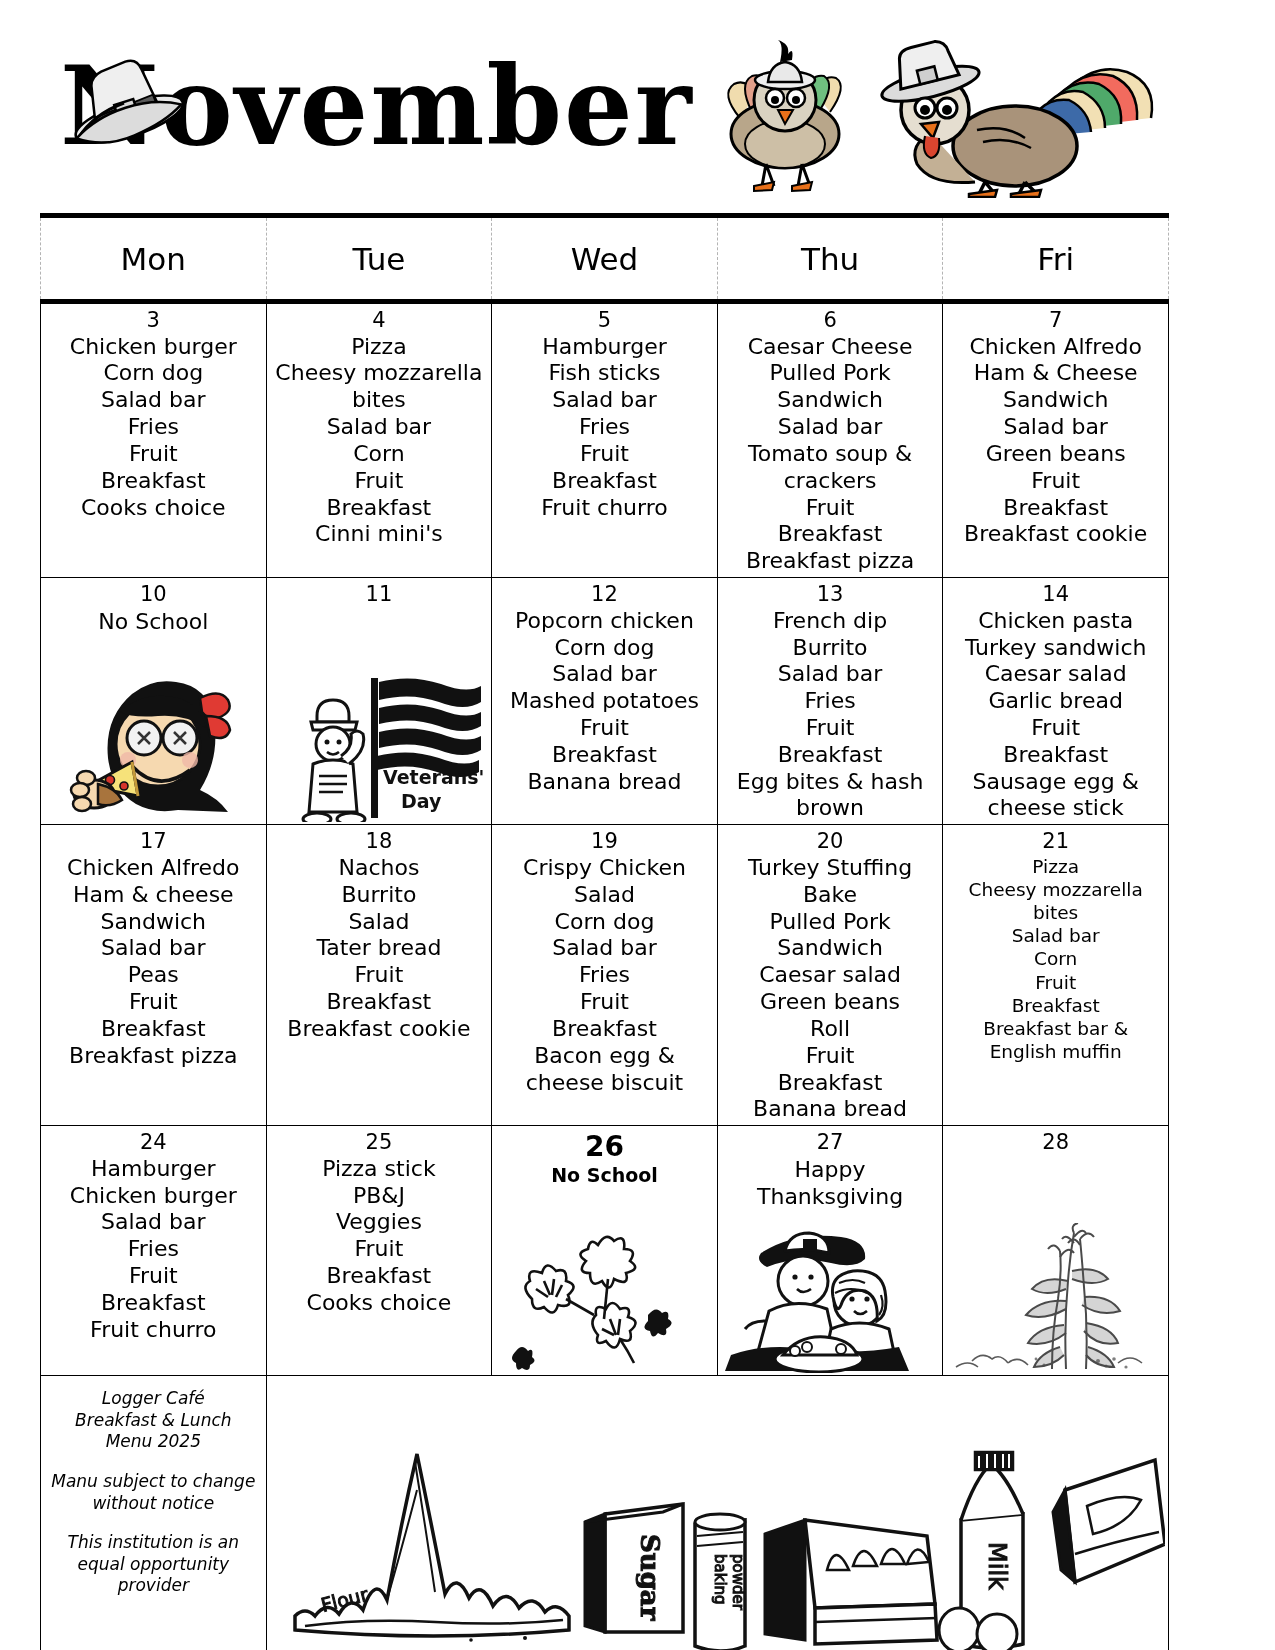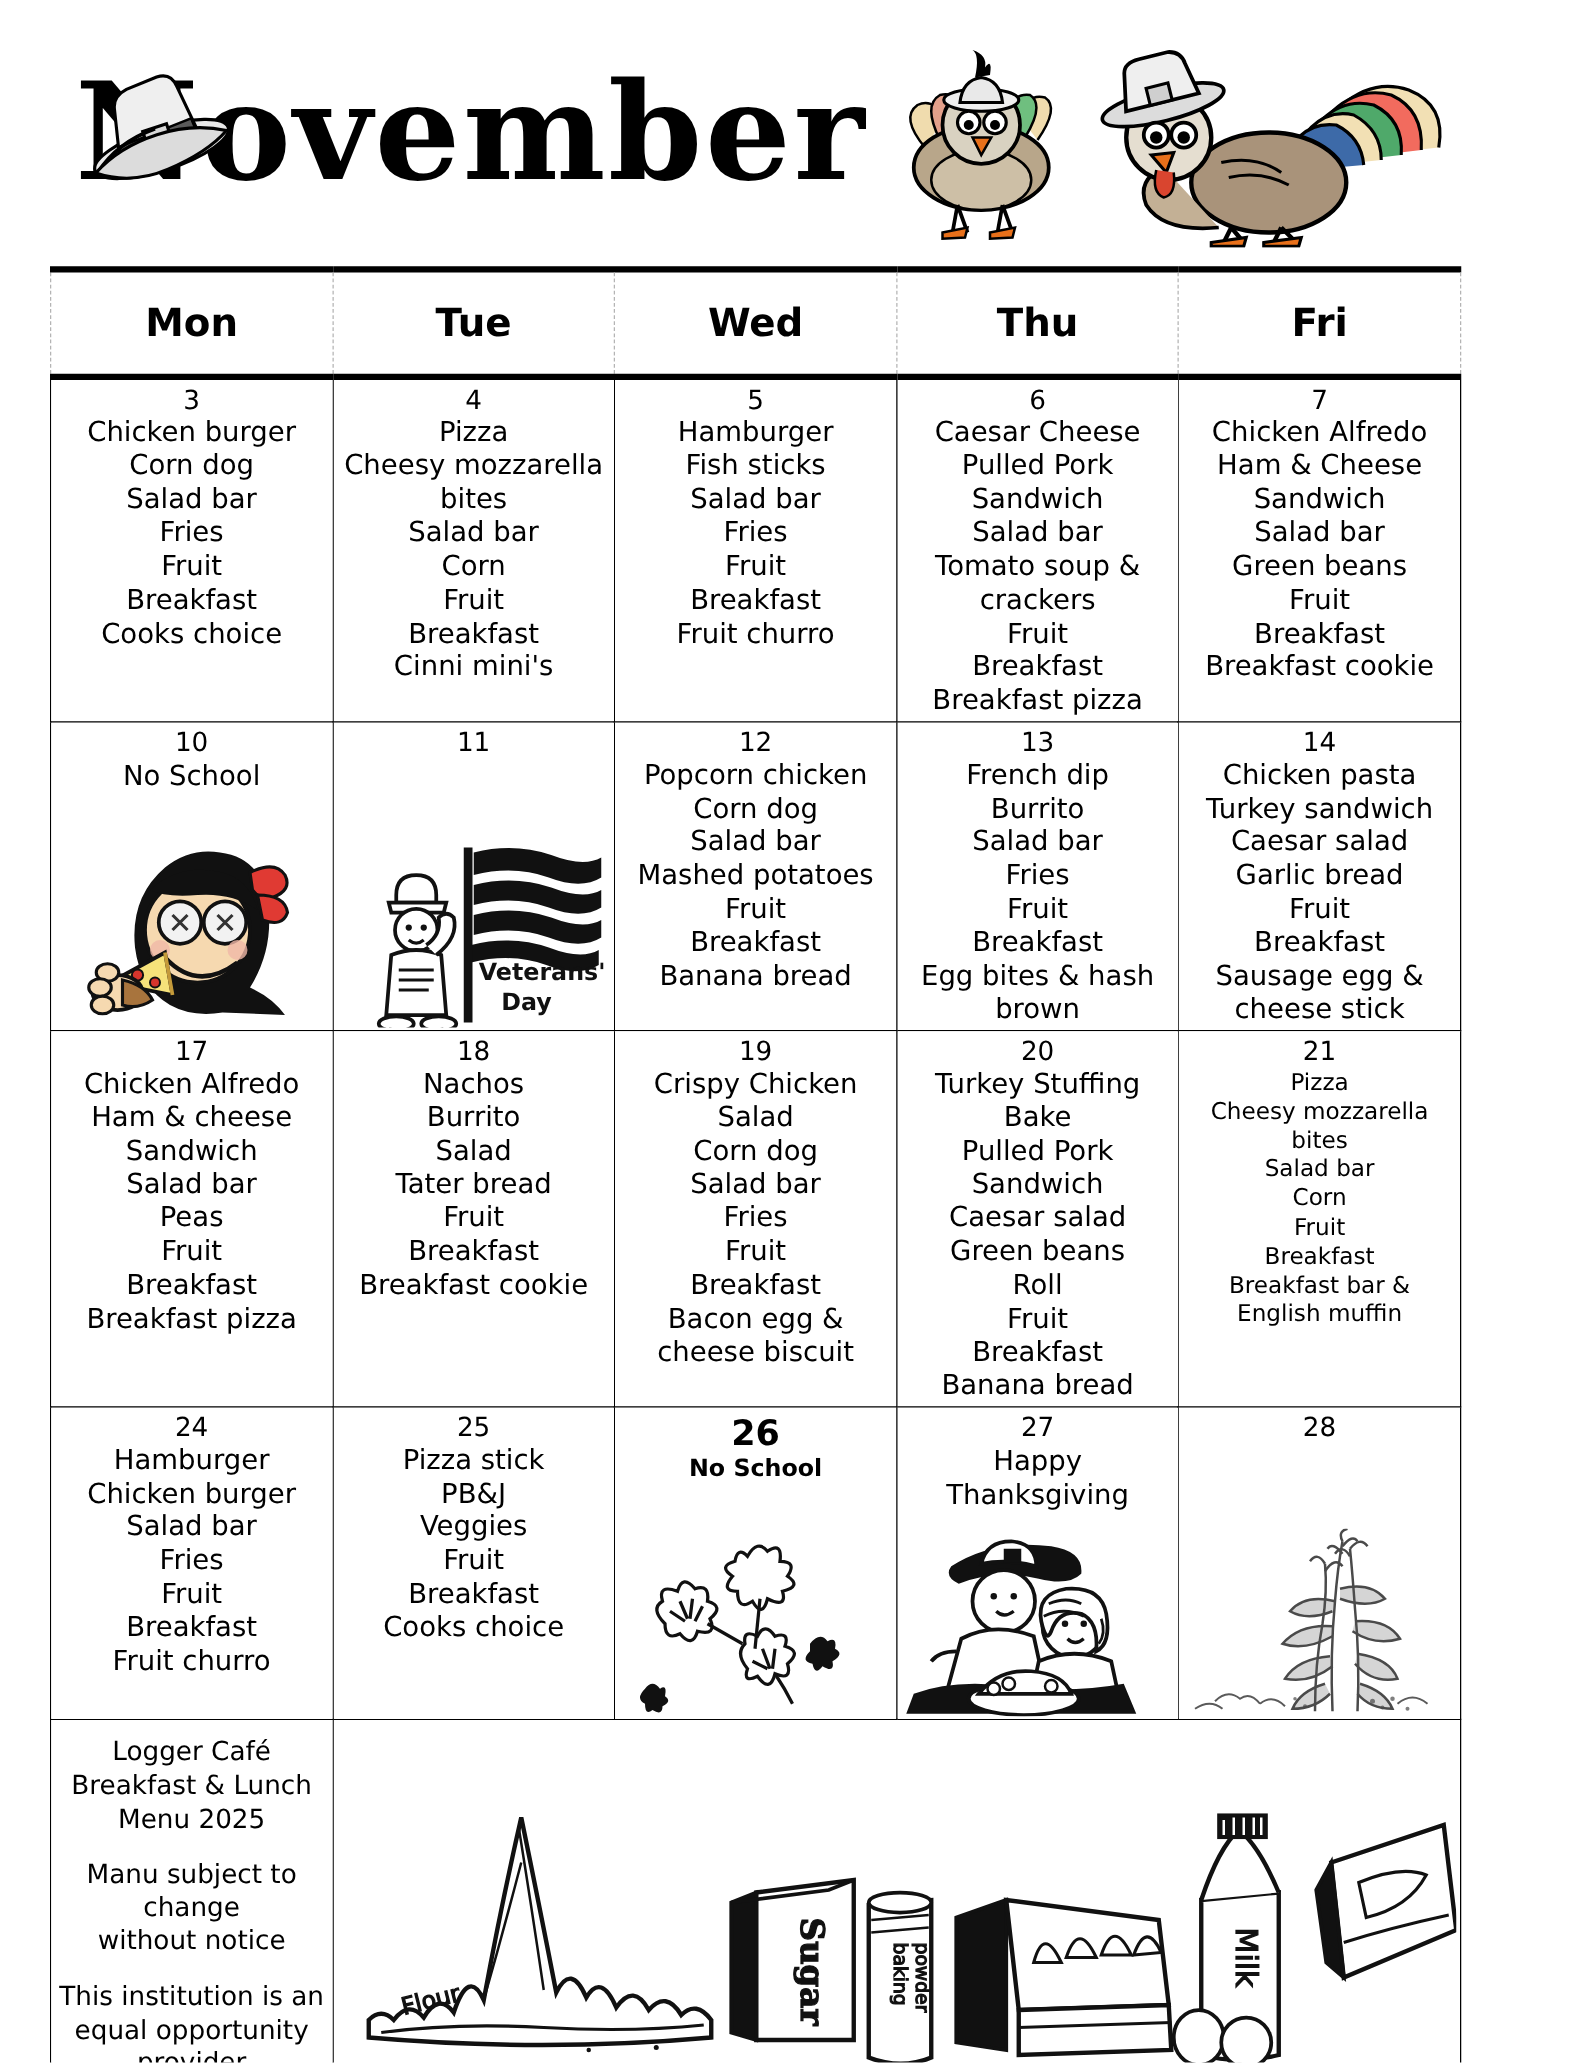--- a/index.html
+++ b/index.html
@@ -72,21 +72,21 @@
   
   thead tr.dow-row {
     height: 86px;
   }
   thead th {
     border-left: 1px dashed #b4b4b4;
     border-right: 1px dashed #b4b4b4;
     border-top: 5px solid #000;
     border-bottom: 5px solid #000;
     font-family: "DejaVu Sans", sans-serif;
-    font-weight: bold;
+    font-weight: normal;
     font-size: 31px;
     text-align: center;
     vertical-align: middle;
     padding: 0;
     background: #fff;
   }
   thead th:first-child { border-left: 1px dashed #b4b4b4; }
   thead th:last-child  { border-right: 1px dashed #b4b4b4; text-align: center; }
 
   
@@ -130,22 +130,23 @@
   }
   .cell-art svg { display: block; margin: 0 auto; }
 
   
   tr.footer-row { height: 330px; }
   tr.footer-row td.footer-text {
     vertical-align: top;
     padding-top: 12px;
   }
   .footer-text .ftline {
-    font-size: 21px;
+    font-size: 17px;
     line-height: 1.27;
+    font-style: italic;
   }
   .footer-gap { height: 18px; }
   tr.footer-row td.footer-art {
     padding: 0;
     border-left: 1.5px solid #000;
     position: relative;
   }
   .ingredients {
     position: absolute;
     left: 8px;

